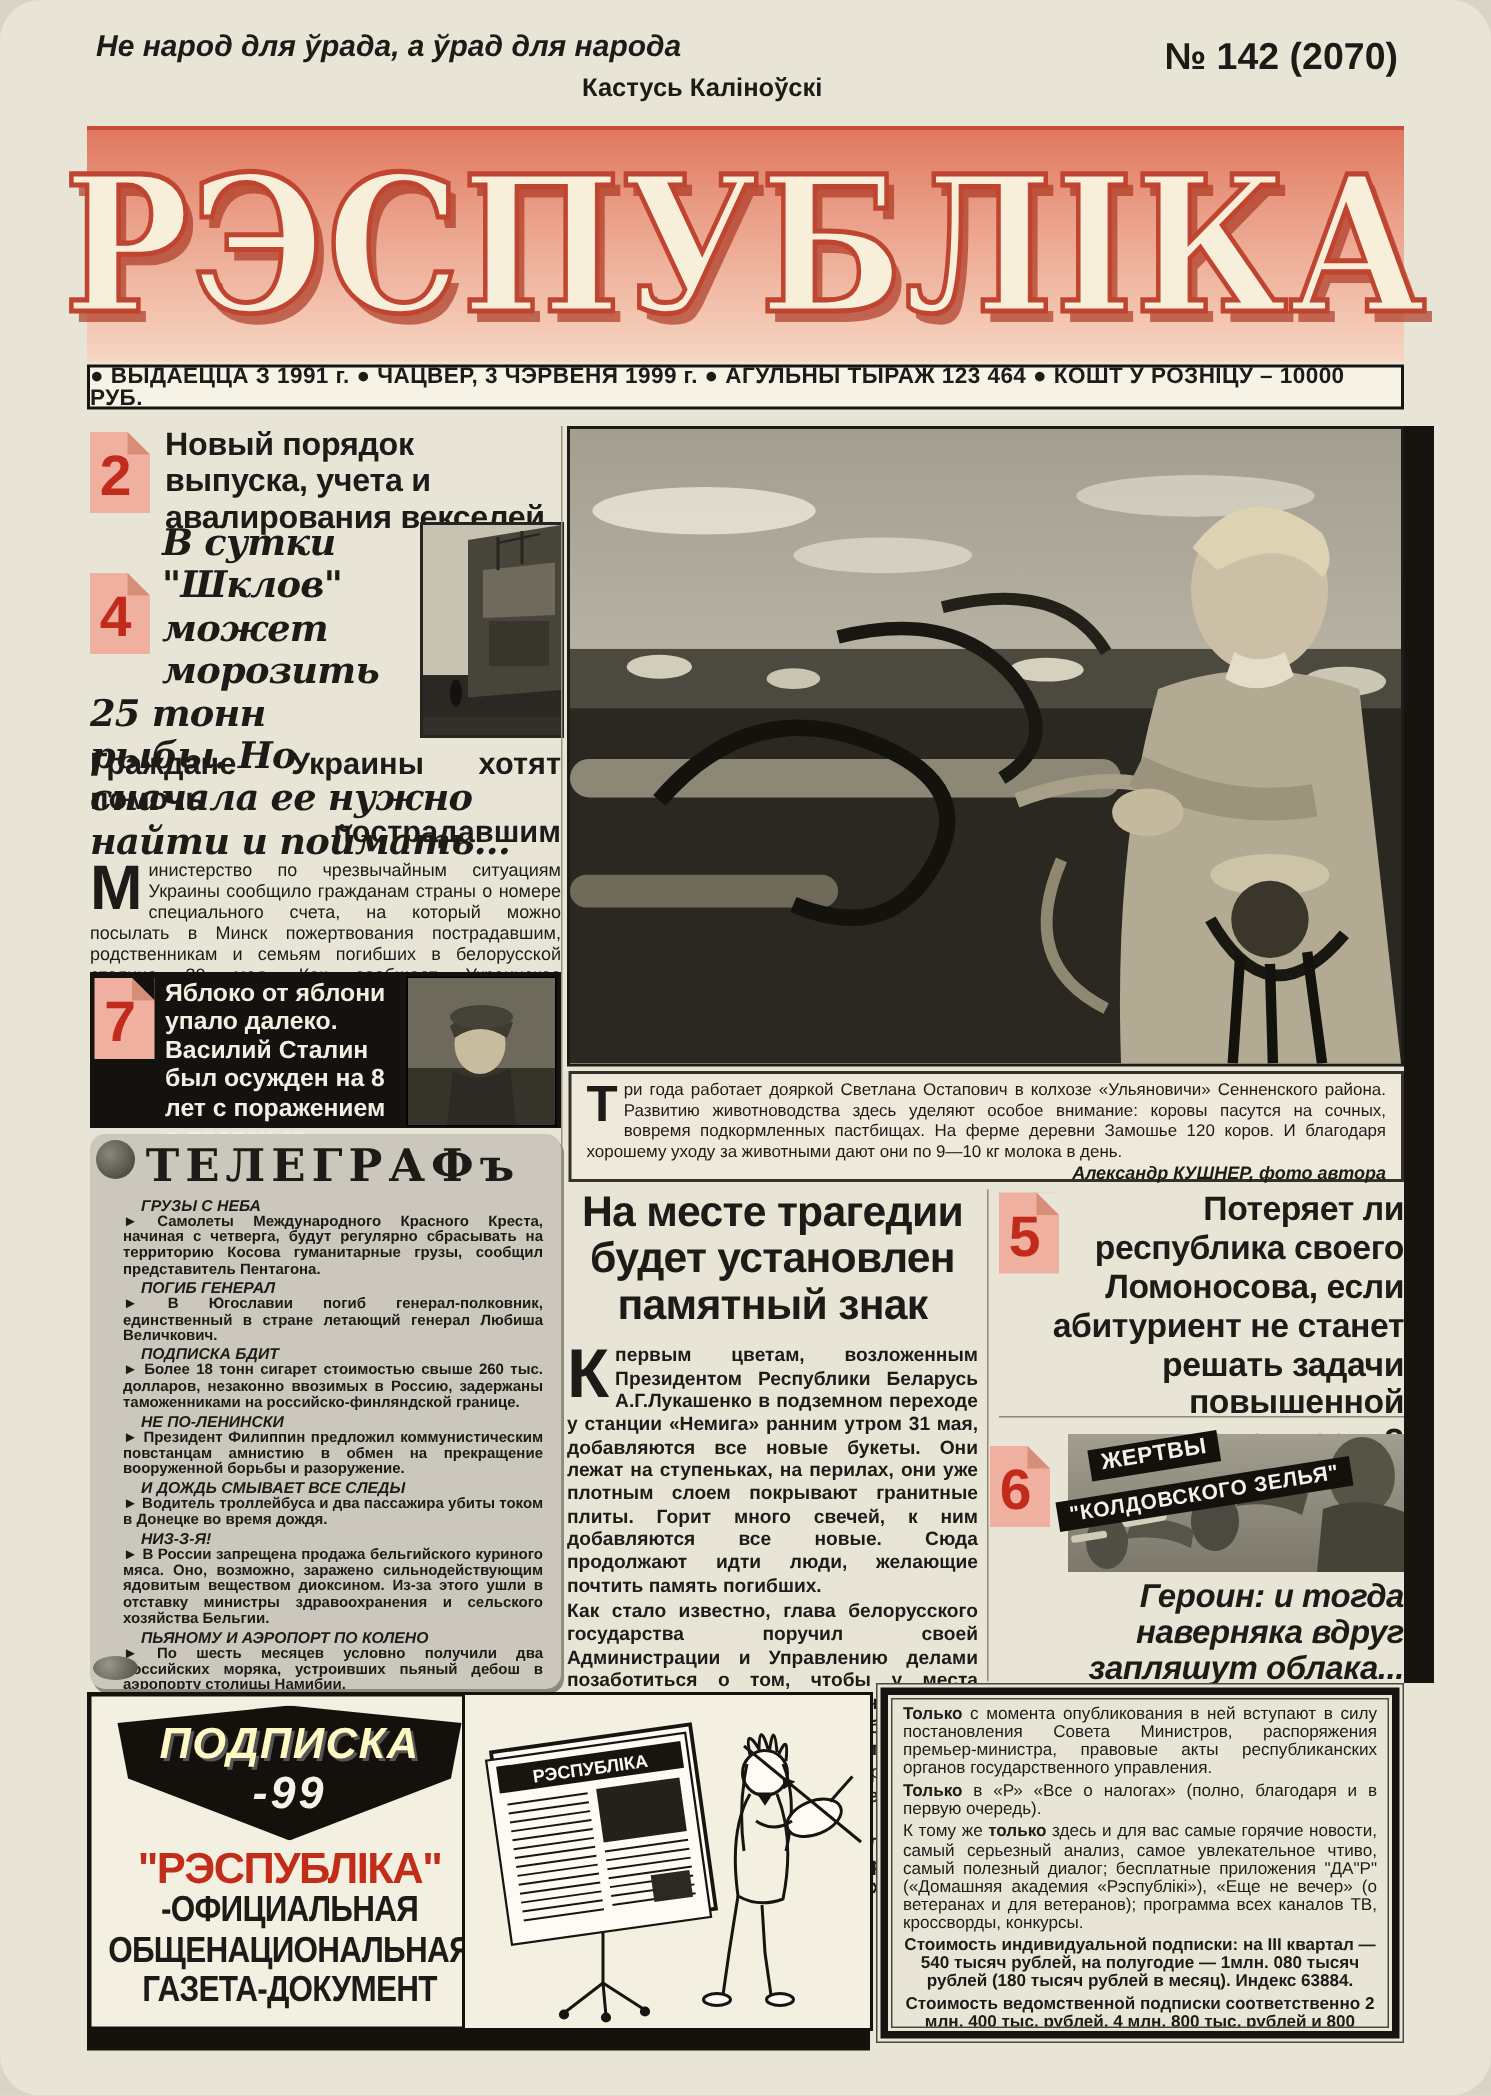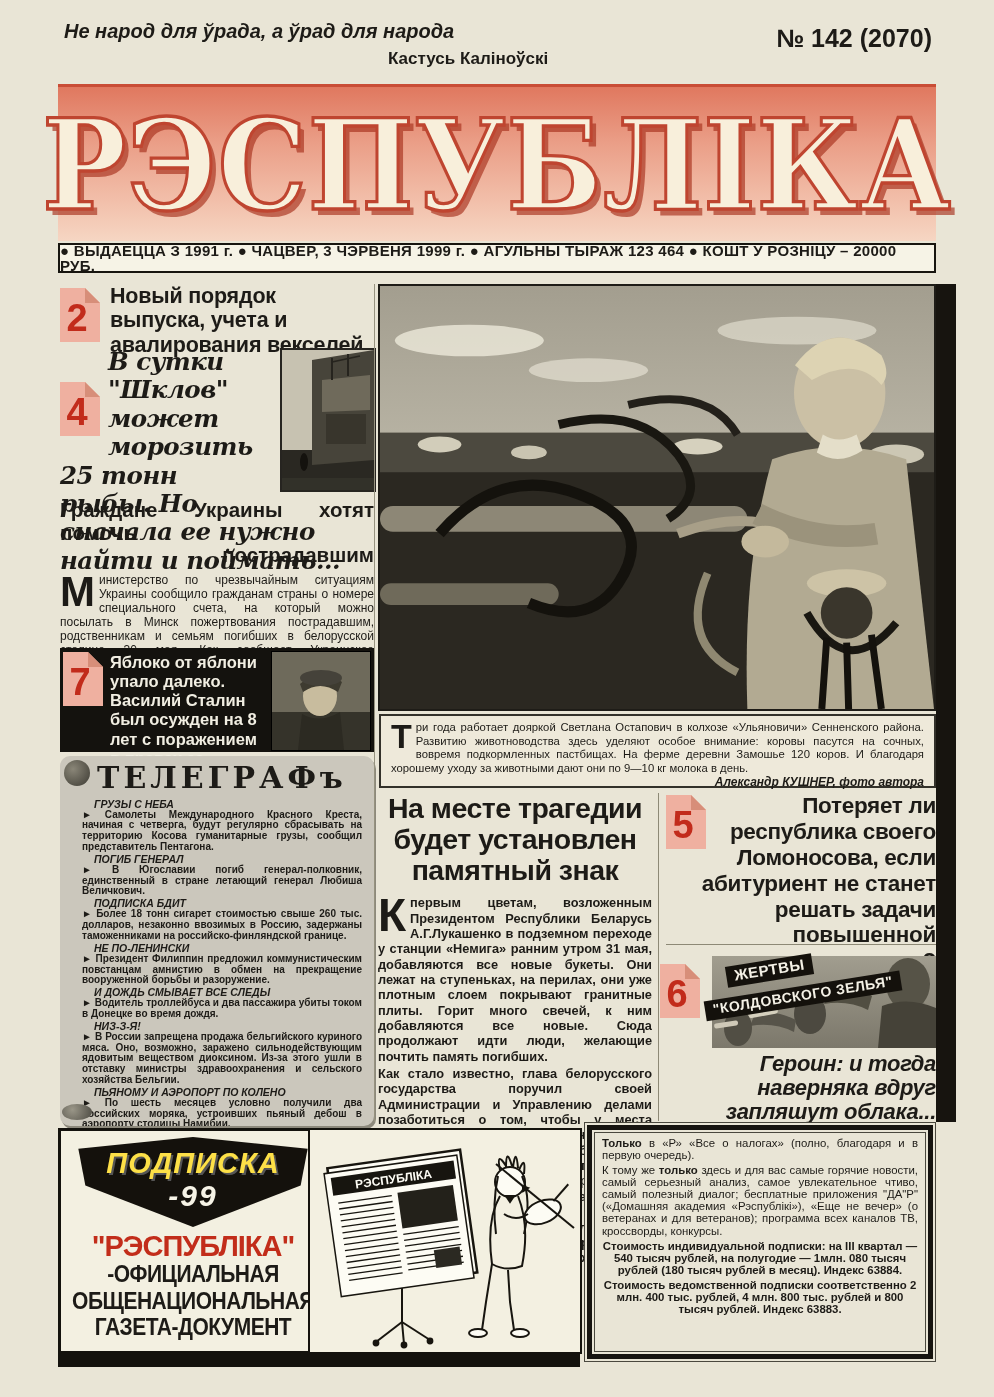--- a/index.html
+++ b/index.html
@@ -1,17 +1,17 @@
 <!DOCTYPE html>
 <html><head>
 <meta charset="utf-8">
 <style>
   html,body{margin:0;padding:0;background:#d8d4c6;}
   .page{position:relative;width:994px;height:1397px;background:#e9e5d6;overflow:hidden;
-        font-family:"Liberation Sans",sans-serif;color:#1d1b17;margin:0 auto;}
+        font-family:"Liberation Sans",sans-serif;color:#1d1b17;margin:0 auto;border-radius:27px;}
   .abs{position:absolute;}
   
   .motto{left:64px;top:20px;font:bold italic 20px/1.1 "Liberation Sans",sans-serif;}
   .motto-author{left:388px;top:50px;font:bold 17px/1 "Liberation Sans",sans-serif;}
   .issue-no{right:62px;top:26px;font:bold 25px/1 "Liberation Sans",sans-serif;}
   
   .masthead{left:58px;top:84px;width:878px;height:154px;
     background:linear-gradient(180deg,#e0785f 0%,#ea9d86 35%,#f2c0ab 75%,#f6d6c3 100%);
     display:flex;align-items:center;justify-content:center;border-top:3px solid #c94d36;}
   .masthead-title{font-family:"DejaVu Serif",serif;font-weight:bold;font-size:112px;
@@ -92,21 +92,21 @@
   .zb1{left:66px;top:10px;}
   .zb2{left:44px;top:36px;font-size:14px;}
   .heroin{position:absolute;left:0;right:0;top:102px;font:bold italic 22px/1.1 "Liberation Sans",sans-serif;
      text-align:right;letter-spacing:-.3px;}
   
   .subscr{left:58px;top:1128px;width:270px;height:226px;background:#f3f0e1;border:3px solid #14120d;
     box-sizing:border-box;text-align:center;}
   .sub-banner{position:relative;width:234px;height:90px;margin:6px auto 4px;background:#14110c;
     clip-path:polygon(1% 13%,50% 0%,99% 13%,96% 54%,50% 100%,4% 54%);}
   .sub-b1{position:absolute;left:0;right:0;top:12px;font:bold italic 29px/1 "Liberation Sans",sans-serif;
-    color:#fde047;letter-spacing:1px;text-shadow:2px 2px 0 #555;}
+    color:#fef9c3;letter-spacing:1px;text-shadow:2px 2px 0 #555;}
   .sub-b2{position:absolute;left:0;right:0;top:44px;font:bold italic 30px/1 "Liberation Sans",sans-serif;
     color:#f6f3e6;letter-spacing:2px;}
   .sub-brand{font:bold 29px/1.05 "Liberation Sans",sans-serif;color:#c22d1a;letter-spacing:-1px;margin-top:4px;}
   .sub-line{font:bold 21px/1.25 "Liberation Sans",sans-serif;letter-spacing:-.5px;transform:scaleY(1.15);}
   
   .cartoon{left:308px;top:1128px;width:274px;height:226px;background:#f3f0e1;border:2px solid #14120d;box-sizing:border-box;}
   
   .promo{left:584px;top:1122px;width:352px;height:240px;border:1px solid #4a483e;padding:2px;
      box-sizing:border-box;background:#e9e5d6;}
   .promo-inner{border:5px solid #161410;height:100%;box-sizing:border-box;padding:2px;}
@@ -122,21 +122,21 @@
 <div class="page">
 
   <div class="abs motto">Не народ для ўрада, а ўрад для народа</div>
   <div class="abs motto-author">Кастусь  Каліноўскі</div>
   <div class="abs issue-no">№ 142 (2070)</div>
 
   <div class="abs masthead">
     <div class="masthead-title">РЭСПУБЛІКА</div>
   </div>
 
-  <div class="abs dateline">● ВЫДАЕЦЦА  З 1991 г. ● ЧАЦВЕР, 3 ЧЭРВЕНЯ  1999 г. ● АГУЛЬНЫ  ТЫРАЖ 123 464 ● КОШТ  У  РОЗНІЦУ – 20000 РУБ.</div>
+  <div class="abs dateline">● ВЫДАЕЦЦА  З 1991 г. ● ЧАЦВЕР, 3 ЧЭРВЕНЯ  1999 г. ● АГУЛЬНЫ  ТЫРАЖ 123 464 ● КОШТ  У  РОЗНІЦУ – 10000 РУБ.</div>
 
   <div class="abs teaser2">
     <div class="badge fl">
       <span class="badge-num">2</span>
     </div>
     <div class="t2-text">Новый порядок выпуска, учета и  авалирования векселей</div>
   </div>
 
   <div class="abs teaser4">
     <svg class="ship" viewBox="0 0 92 140" preserveAspectRatio="none">
@@ -361,20 +361,21 @@
         </g>
         <line x1="186" y1="34" x2="264" y2="98"></line>
         <path d="M194 84 Q206 92 218 84"></path>
       </g>
     </svg>
   </div>
 
   <div class="abs promo">
     <div class="promo-inner">
       <div class="promo-core">
+          <p><span class="rb">Только</span><span> с момента опубликования в ней вступают в силу постановления Совета Министров, распоряжения премьер-министра, правовые акты республиканских органов государственного управления.</span></p>
           <p><span class="rb">Только</span><span> в «Р» «Все о налогах» (полно, благодаря и в первую очередь).</span></p>
           <p><span>К тому же </span><span class="rb">только</span><span> здесь и  для вас самые горячие новости, самый серьезный анализ, самое увлекательное чтиво, самый полезный диалог;  бесплатные приложения "ДА"Р" («Домашняя академия «Рэспублікі»), «Еще не вечер» (о ветеранах и для ветеранов); программа всех каналов ТВ, кроссворды, конкурсы.</span></p>
           <p style="text-align: center;"><span class="rb">Стоимость индивидуальной подписки: на III квартал — 540 тысяч рублей, на полугодие — 1млн. 080 тысяч рублей (180 тысяч рублей в месяц). Индекс 63884.</span></p>
           <p style="text-align: center;"><span class="rb">Стоимость ведомственной подписки соответственно 2 млн. 400 тыс. рублей, 4 млн. 800 тыс. рублей и 800 тысяч рублей. Индекс 63883.</span></p>
         </div>
     </div>
   </div>
 
   <div class="abs bottom-bar"></div>
 

